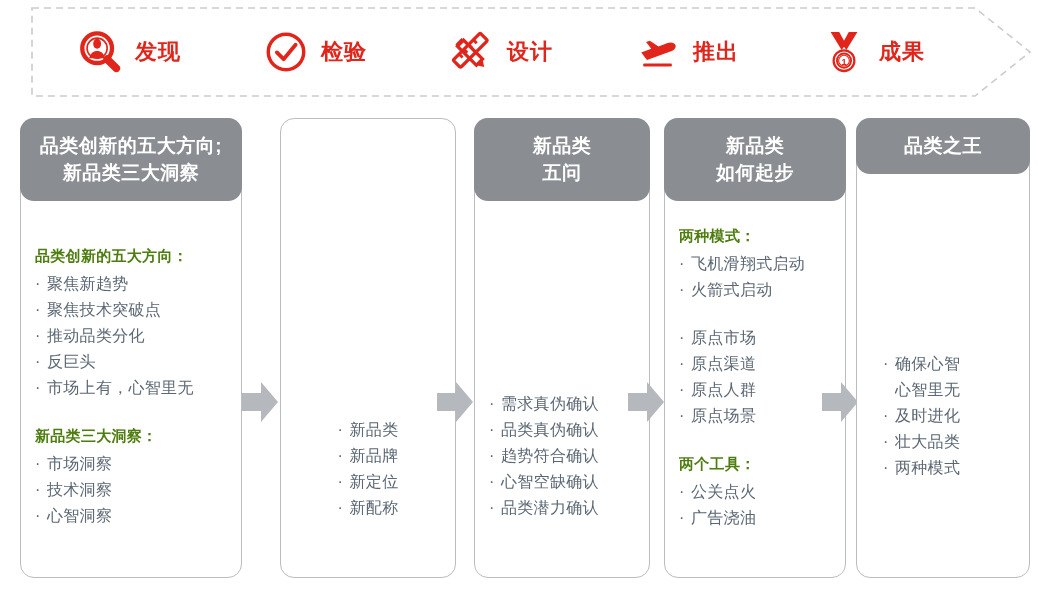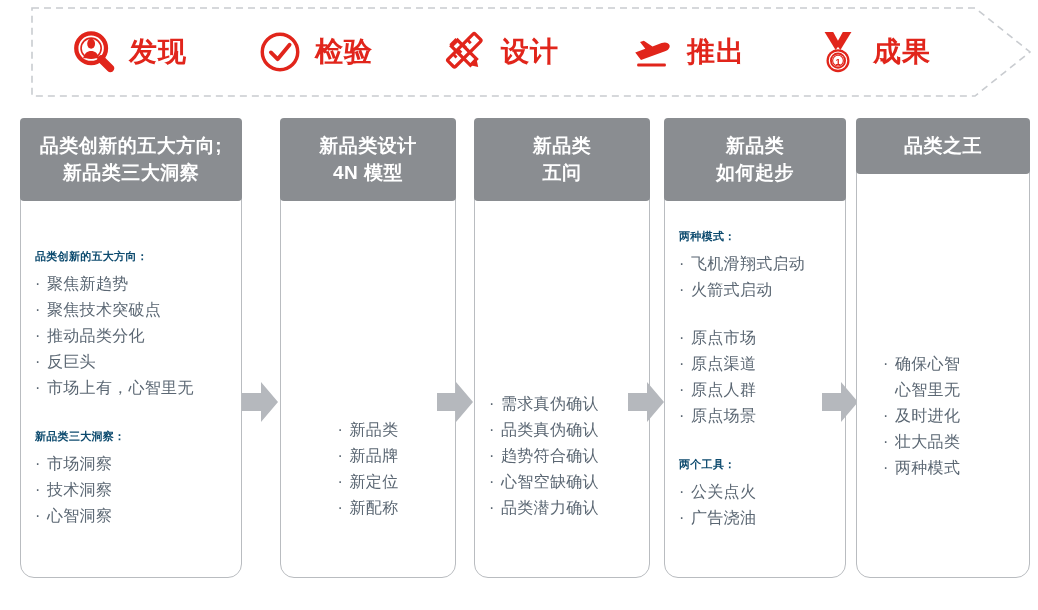--- a/index.html
+++ b/index.html
@@ -44,21 +44,21 @@
     justify-content: center;
     gap: 12px;
   }
   .phase-icon {
     width: 46px;
     height: 46px;
     flex: 0 0 auto;
     display: block;
   }
   .phase-label {
-    font-size: 28px;
+    font-size: 22px;
     font-weight: bold;
     color: #e1251b;
     letter-spacing: 1px;
     white-space: nowrap;
   }
 
   
   #card-row {
     position: absolute;
     left: 0;
@@ -76,21 +76,21 @@
     box-sizing: border-box;
     display: flex;
     flex-direction: column;
   }
   .card-header {
     position: absolute;
     left: -1px;
     top: -1px;
     right: -1px;
     background: #8a8d91;
-    border-radius: 4px;
+    border-radius: 14px;
     color: #ffffff;
     font-size: 19px;
     font-weight: bold;
     line-height: 27px;
     text-align: center;
     padding: 14px 6px 15px 6px;
     box-sizing: border-box;
     letter-spacing: 0.5px;
   }
   .card-body {
@@ -103,23 +103,23 @@
     display: flex;
     flex-direction: column;
     justify-content: flex-end;
   }
   .card-body.centered .group-items { text-align: center; }
   .card-body.centered .list-item { justify-content: center; }
 
   .group { margin-bottom: 0; }
   .group + .group { margin-top: 22px; }
   .group-title {
-    font-size: 11px;
+    font-size: 15px;
     font-weight: bold;
-    color: #0c4a6e;
+    color: #4d7c0f;
     line-height: 26px;
     margin-bottom: 2px;
     letter-spacing: 0.3px;
   }
   .list-item {
     font-size: 16px;
     color: #5b6773;
     line-height: 26px;
     display: flex;
     align-items: flex-start;
@@ -277,24 +277,20 @@
       </div>
 
     </div>
   </div>
 
   <svg class="connector" style="left:242px;" viewBox="0 0 36 44">
     <polygon points="0,13 19,13 19,2 36,22 19,42 19,31 0,31" fill="#b5b8bd"></polygon>
   </svg>
 
   <div class="card" id="card-2" style="left:280px; width:176px;">
-    <div class="card-header">
-      <div>新品类设计</div>
-      <div>4N 模型</div>
-    </div>
     <div class="card-body centered">
       <div class="group">
         <div class="group-items">
           <div class="list-item">
             <span class="list-bullet">·</span>
             <span class="list-text">新品类</span>
           </div>
           <div class="list-item">
             <span class="list-bullet">·</span>
             <span class="list-text">新品牌</span>

